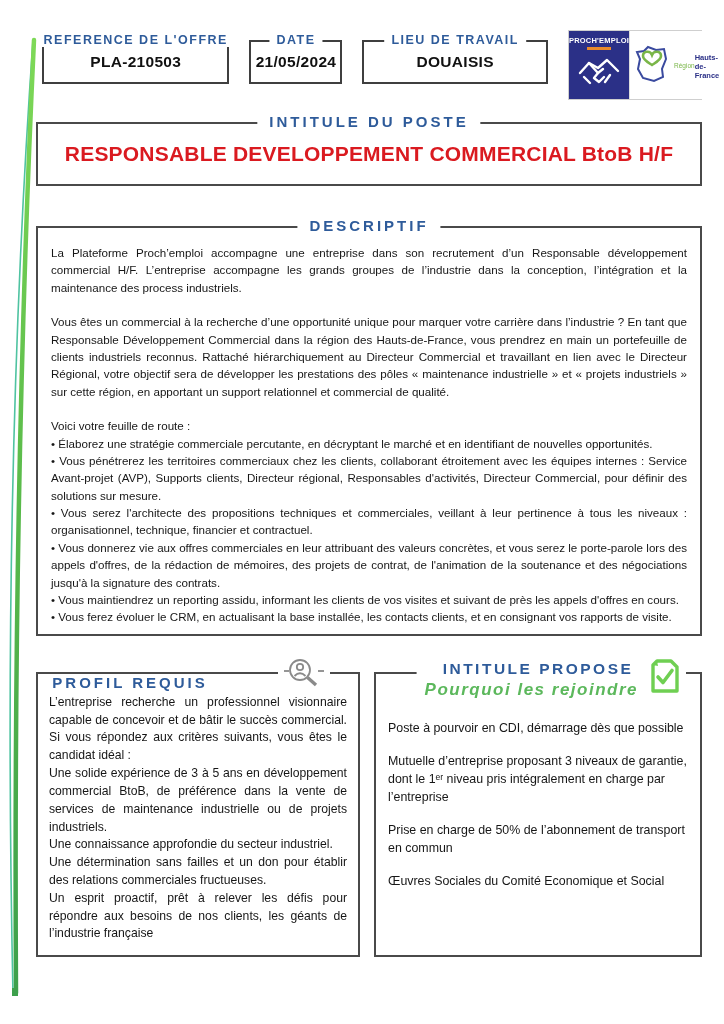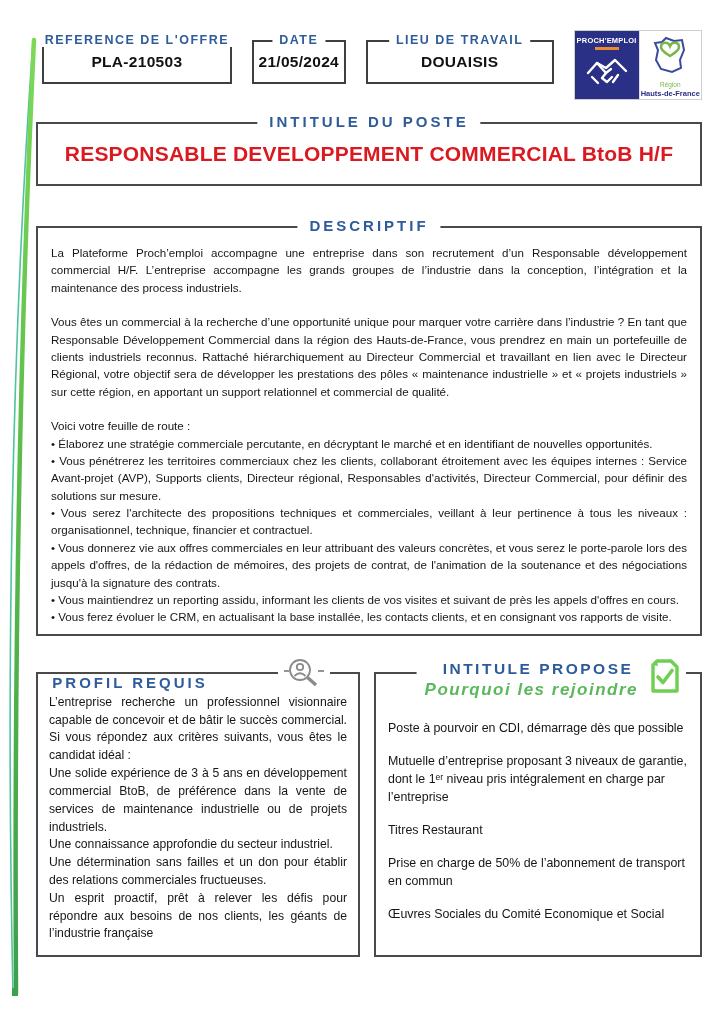--- a/index.html
+++ b/index.html
@@ -37,21 +37,21 @@
   .box-lieu { width:196px; }
 
   .logo { width:134px; height:70px; display:flex; border:1px solid #cfcfcf; }
   .logo-left {
     width:64px; background:#2b3087; color:#fff;
     display:flex; flex-direction:column; align-items:center; padding-top:5px;
   }
   .logo-brand { font-size:7.5px; font-weight:bold; letter-spacing:.2px; }
   .logo-dash { width:24px; height:3px; background:#e98a2b; margin:2px 0 1px; }
   .logo-right {
-    flex:1; background:#fff; display:flex; flex-direction:column;
+    flex:1; background:#fff; display:flex; flex-direction:row;
     align-items:center; justify-content:flex-start; padding-top:3px; border-left:1px solid #ddd;
   }
   .logo-region-prefix { font-size:6.5px; color:#7ab648; line-height:1; }
   .logo-region { font-size:7.5px; color:#2b3087; font-weight:bold; line-height:1.2; }
 
   
   .intitule {
     position:relative; border:2px solid #4a4a4a; margin-top:22px;
     height:64px; display:flex; align-items:center; justify-content:center;
   }
@@ -221,21 +221,20 @@
         <span class="contrat-icon">
           <svg width="34" height="38" viewBox="0 0 34 38">
             <path d="M10,3 L24,3 L30,9 L30,33 L6,33 L6,7 Z" fill="#ffffff" stroke="#6fcf52" stroke-width="3.4" stroke-linejoin="round"></path>
             <path d="M10,3 L6,7 L11,8 Z" fill="#6fcf52"></path>
             <path d="M11,19 L16,24.5 L25,12.5" fill="none" stroke="#6fcf52" stroke-width="3.6" stroke-linecap="round" stroke-linejoin="round"></path>
           </svg>
         </span>
         <div class="contrat-items">
           <p>Poste à pourvoir en CDI, démarrage dès que possible</p>
           <p>Mutuelle d’entreprise proposant 3 niveaux de garantie, dont le 1ᵉʳ niveau pris intégralement en charge par l’entreprise</p>
-          <p>Titres Restaurant</p>
           <p>Prise en charge de 50% de l’abonnement de transport en commun</p>
           <p>Œuvres Sociales du Comité Economique et Social</p>
         </div>
       </div>
     </div>
 
   </div>
 </div>
 
 </body></html>

